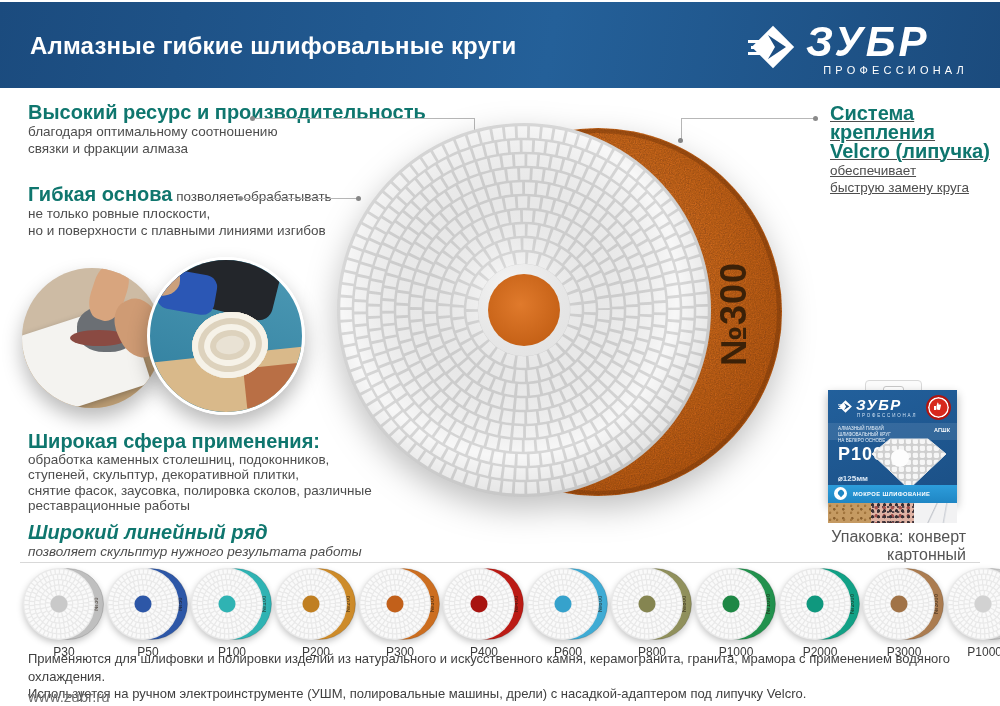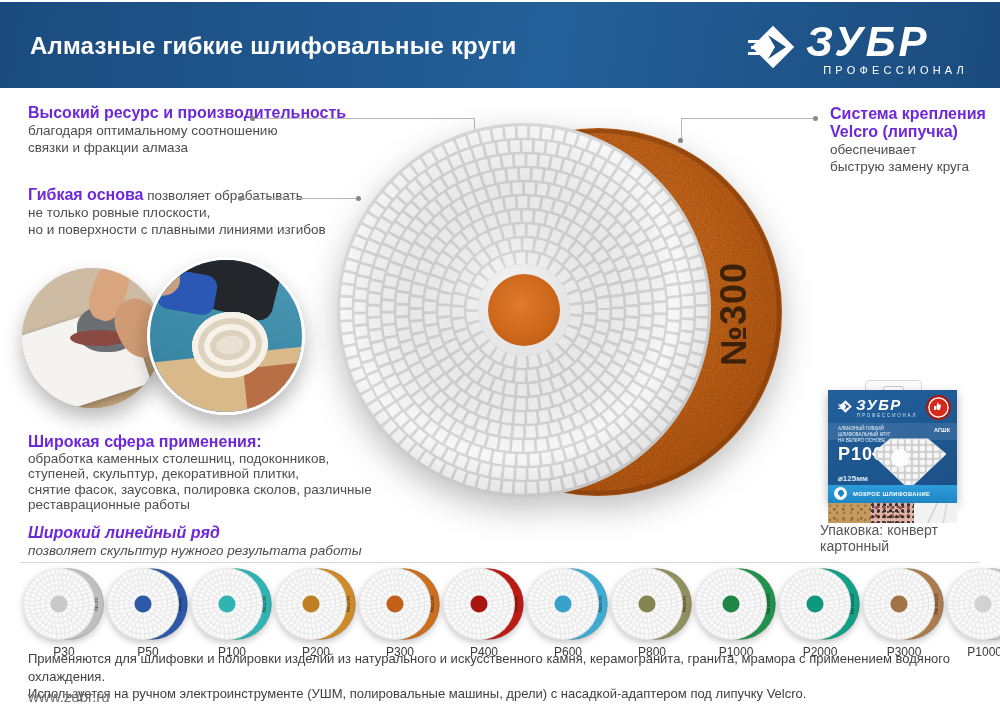--- a/index.html
+++ b/index.html
@@ -9,21 +9,21 @@
   .header{position:absolute;left:0;top:2px;width:1000px;height:86px;
           background:linear-gradient(100deg,#1b4b7e 0%,#246099 55%,#1b4b7d 100%);}
   .header-title{position:absolute;left:30px;top:30px;color:#fff;font-size:24px;font-weight:bold;letter-spacing:.2px;}
   .brand{position:absolute;right:32px;top:14px;width:220px;height:62px;}
   .brand-icon{position:absolute;left:0;top:6px;width:50px;height:50px;}
   .brand-word{position:absolute;left:58px;top:2px;color:#fff;font-size:42px;font-weight:800;
               letter-spacing:3px;font-style:italic;}
   .brand-sub{position:absolute;right:0;top:48px;color:#fff;font-size:11px;letter-spacing:4.2px;}
   
   .feat{position:absolute;font-size:13.5px;color:#4d4d4d;line-height:17px;}
-  .feat b{color:#6d28d9;font-size:16px;}
+  .feat b{color:#0f766e;font-size:20px;}
   
   .lead{position:absolute;background:#b7b7b7;}
   .dot{position:absolute;width:5px;height:5px;border-radius:50%;background:#8a8a8a;}
   
   .photo{position:absolute;border-radius:50%;overflow:hidden;box-shadow:0 10px 20px rgba(0,0,0,.28);}
   .photo *{position:absolute;}
   
   #main-disc-svg{position:absolute;left:330px;top:100px;filter:drop-shadow(0 12px 16px rgba(0,0,0,.25));}
   
   .pack{position:absolute;left:828px;top:380px;width:129px;height:163px;font-family:"Liberation Sans",sans-serif;}
@@ -51,21 +51,21 @@
   .pack-tex{position:absolute;left:0;top:123px;width:129px;height:20px;display:flex;}
   .pack-tex div{flex:1;}
   .tex-cork{background:radial-gradient(circle at 30% 40%,#a3763e 1px,transparent 1.6px),
             radial-gradient(circle at 70% 70%,#8a5f2e 1px,transparent 1.6px),#c59a62;background-size:7px 7px,9px 9px;}
   .tex-granite{background:radial-gradient(circle at 25% 30%,#3a2f33 1.3px,transparent 1.9px),
                radial-gradient(circle at 65% 60%,#a4514e 1.4px,transparent 2px),
                radial-gradient(circle at 45% 80%,#56444a 1px,transparent 1.5px),#dfb3a4;
                background-size:6px 6px,8px 8px,5px 5px;}
   .tex-marble{background:linear-gradient(115deg,transparent 42%,#c3c6cc 44%,transparent 47%),
               linear-gradient(100deg,transparent 68%,#cfd2d8 70%,transparent 74%),#f2f2f3;}
-  .pack-caption{position:absolute;left:-8px;top:142px;width:146px;text-align:left;font-size:14px;color:#555;}
+  .pack-caption{position:absolute;left:-8px;top:148px;width:146px;text-align:right;font-size:16px;color:#555;}
   
   .divider{position:absolute;left:20px;top:562px;width:960px;height:1px;background:#d8d8d8;}
   #grit-row{position:absolute;left:22px;top:566px;width:956px;display:flex;}
   .grit-cell{flex:1;text-align:center;}
   .grit-cell svg{display:block;margin:0 auto;filter:drop-shadow(0 3px 3px rgba(0,0,0,.22));}
   .grit-label{font-size:12px;color:#3a3a3a;margin-top:1px;}
   
   .footer{position:absolute;left:28px;top:650px;font-size:13px;color:#404040;line-height:17.5px;}
   .site{position:absolute;left:28px;top:688px;font-size:15px;color:#6e6e6e;}
 </style>
@@ -94,21 +94,21 @@
     <span>благодаря оптимальному соотношению</span><br>
     <span>связки и фракции алмаза</span>
   </div>
 
   <div class="feat" style="left:28px;top:186px;">
     <b>Гибкая основа</b><span> позволяет обрабатывать</span><br>
     <span>не только ровные плоскости,</span><br>
     <span>но и поверхности с плавными линиями изгибов</span>
   </div>
 
-  <div class="feat" style="left:830px;top:105px;">
+  <div class="feat" style="left:830px;top:105px;text-decoration:underline;">
     <b>Система крепления</b><br>
     <b>Velcro (липучка)</b><br>
     <span>обеспечивает</span><br>
     <span>быструю замену круга</span>
   </div>
 
   <div class="feat" style="left:28px;top:412px;line-height:15.5px;margin-top:22px;">
     <b>Широкая сфера применения:</b><br>
     <span>обработка каменных столешниц, подоконников,</span><br>
     <span>ступеней, скульптур, декоративной плитки,</span><br>

